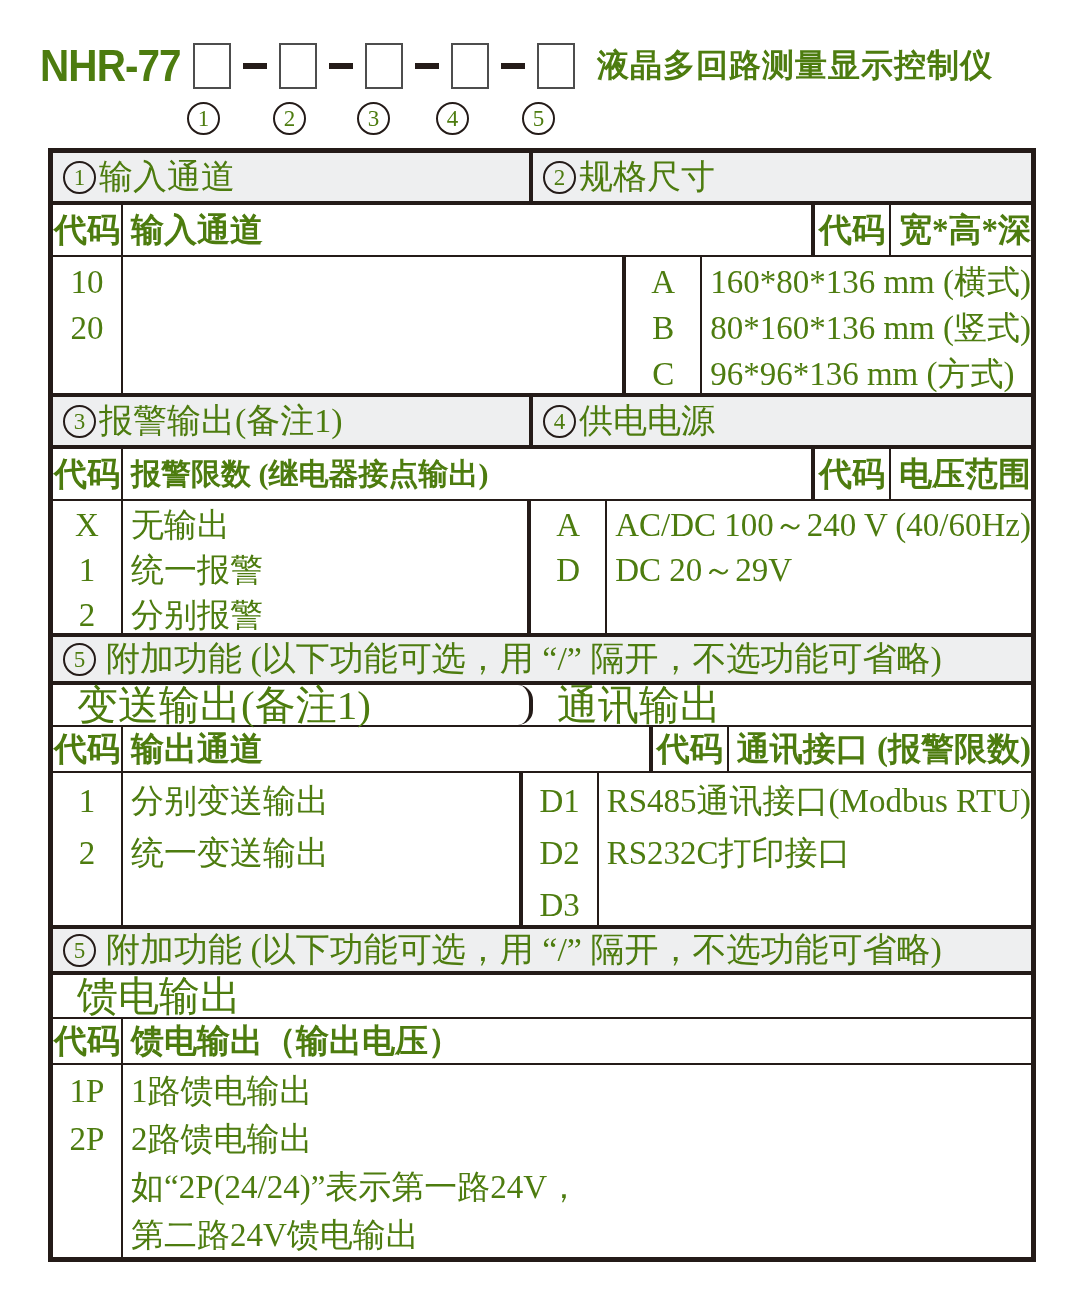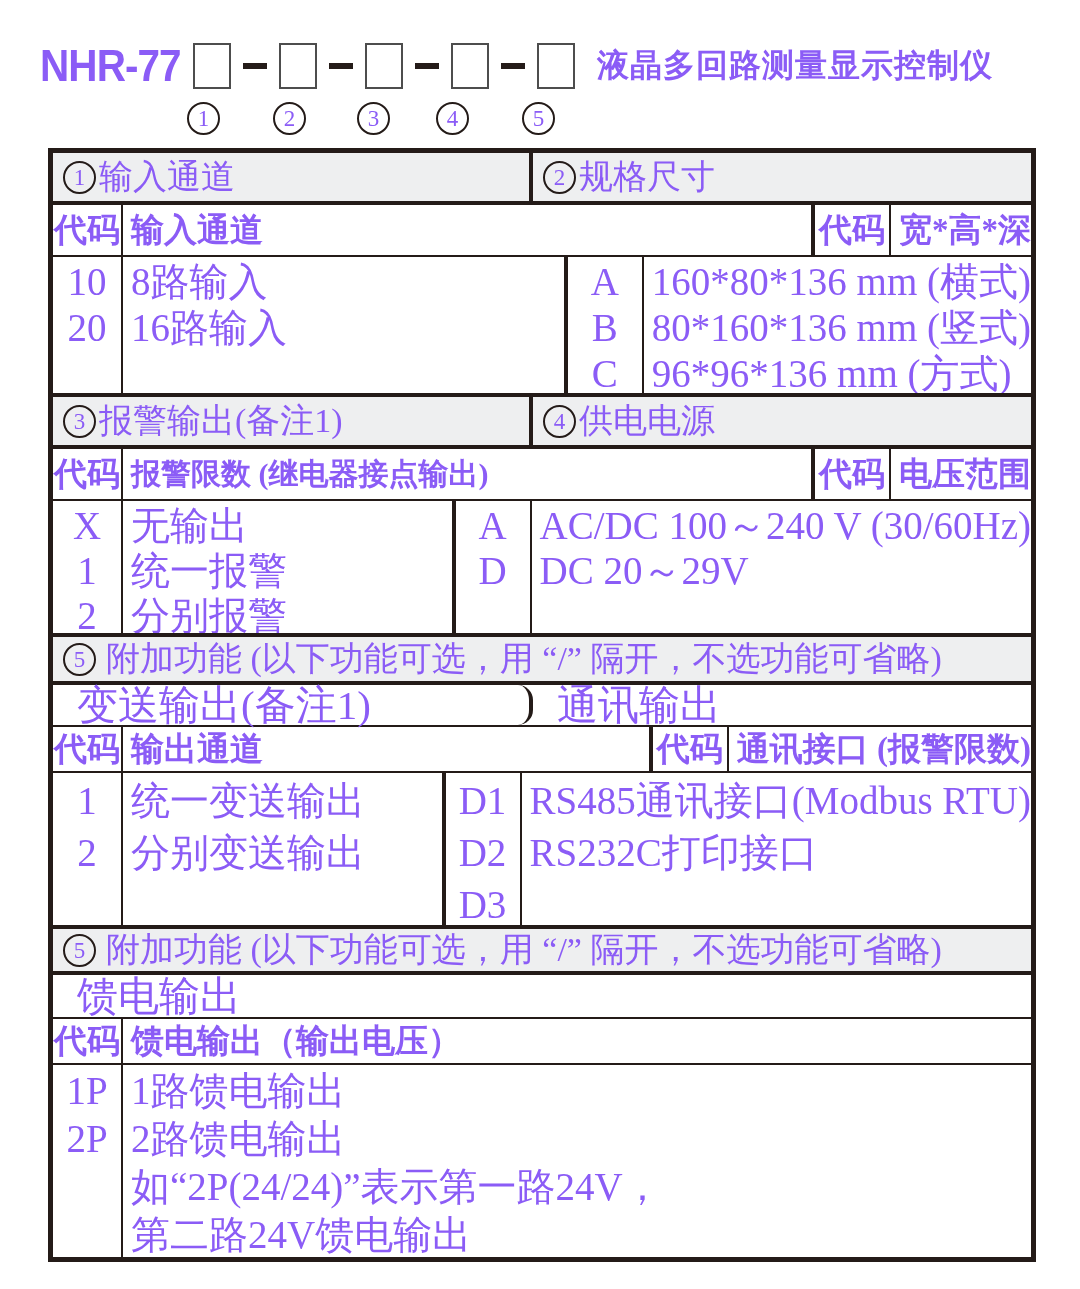--- a/index.html
+++ b/index.html
@@ -1,19 +1,19 @@
 <!DOCTYPE html>
 <html><head>
 <meta charset="utf-8">
 <style>
   * { margin:0; padding:0; box-sizing:border-box; }
   html,body { background:#ffffff; }
   .page {
     position:relative; width:1080px; height:1289px; background:#ffffff;
-    color:#8b5cf6; font-family:"Liberation Serif","DejaVu Serif",serif;
+    color:#4d7c0f; font-family:"Liberation Serif","DejaVu Serif",serif;
     overflow:hidden;
   }
   
   .brand-row {
     position:absolute; left:40px; top:40px; height:52px;
     display:flex; align-items:center;
   }
   .model {
     font-family:"Liberation Sans","DejaVu Sans",sans-serif;
     font-weight:700; font-size:44px; letter-spacing:-1px;
@@ -67,21 +67,21 @@
   .cols { display:flex; width:100%; }
   .code-col { width:70px; border-right:2px solid #241b18; flex:0 0 auto; }
   .half-r .code-col { width:76px; }
   .desc-col { flex:1 1 auto; overflow:hidden; }
   .hdr-cell { display:flex; align-items:center; font-size:33px; white-space:nowrap;font-weight:bold; }
   .hdr-cell.ctr { justify-content:center; }
   .hdr-cell.pad { padding-left:8px; }
   .hdr-cell.tight { font-size:30px; }
   .sub-cell { display:flex; align-items:center; padding-left:24px; font-size:41px; white-space:nowrap;border-radius:15px; }
   .lines { display:flex; flex-direction:column; padding-top:2px; }
-  .line { font-size:39px; white-space:nowrap; }
+  .line { font-size:33px; white-space:nowrap; }
   .lh46 .line{ line-height:46px; } .lh45 .line{ line-height:45px; }
   .lh52 .line{ line-height:52px; } .lh48 .line{ line-height:48px; }
   .code-line { text-align:center; }
   .desc-line { padding-left:8px; }
 </style>
 </head>
 <body>
 
 <div class="page">
 
@@ -129,24 +129,20 @@
         <div class="desc-col hdr-cell pad">宽*高*深</div>
       </div>
     </div>
 
     <div class="row h140 bb4">
       <div class="half-l cols">
         <div class="code-col lines lh46">
           <div class="line code-line">10</div>
           <div class="line code-line">20</div>
         </div>
-        <div class="desc-col lines lh46">
-          <div class="line desc-line">8路输入</div>
-          <div class="line desc-line">16路输入</div>
-        </div>
       </div>
       <div class="half-r cols">
         <div class="code-col lines lh46">
           <div class="line code-line">A</div>
           <div class="line code-line">B</div>
           <div class="line code-line">C</div>
         </div>
         <div class="desc-col lines lh46">
           <div class="line desc-line">160*80*136 mm (横式)</div>
           <div class="line desc-line">80*160*136 mm (竖式)</div>
@@ -189,21 +185,21 @@
           <div class="line desc-line">统一报警</div>
           <div class="line desc-line">分别报警</div>
         </div>
       </div>
       <div class="half-r cols">
         <div class="code-col lines lh45">
           <div class="line code-line">A</div>
           <div class="line code-line">D</div>
         </div>
         <div class="desc-col lines lh45">
-          <div class="line desc-line">AC/DC 100～240 V (30/60Hz)</div>
+          <div class="line desc-line">AC/DC 100～240 V (40/60Hz)</div>
           <div class="line desc-line">DC 20～29V</div>
         </div>
       </div>
     </div>
 
     <div class="row h48 bb4">
       <div class="full grey band-cell">
         <span class="cnum">5</span>
           <span>附加功能 (以下功能可选，用 “/” 隔开，不选功能可省略)</span>
       </div>
@@ -225,22 +221,22 @@
       </div>
     </div>
 
     <div class="row h156 bb4">
       <div class="half-l cols">
         <div class="code-col lines lh52">
           <div class="line code-line">1</div>
           <div class="line code-line">2</div>
         </div>
         <div class="desc-col lines lh52">
+          <div class="line desc-line">分别变送输出</div>
           <div class="line desc-line">统一变送输出</div>
-          <div class="line desc-line">分别变送输出</div>
         </div>
       </div>
       <div class="half-r cols">
         <div class="code-col lines lh52">
           <div class="line code-line">D1</div>
           <div class="line code-line">D2</div>
           <div class="line code-line">D3</div>
         </div>
         <div class="desc-col lines lh52">
           <div class="line desc-line">RS485通讯接口(Modbus RTU)</div>

